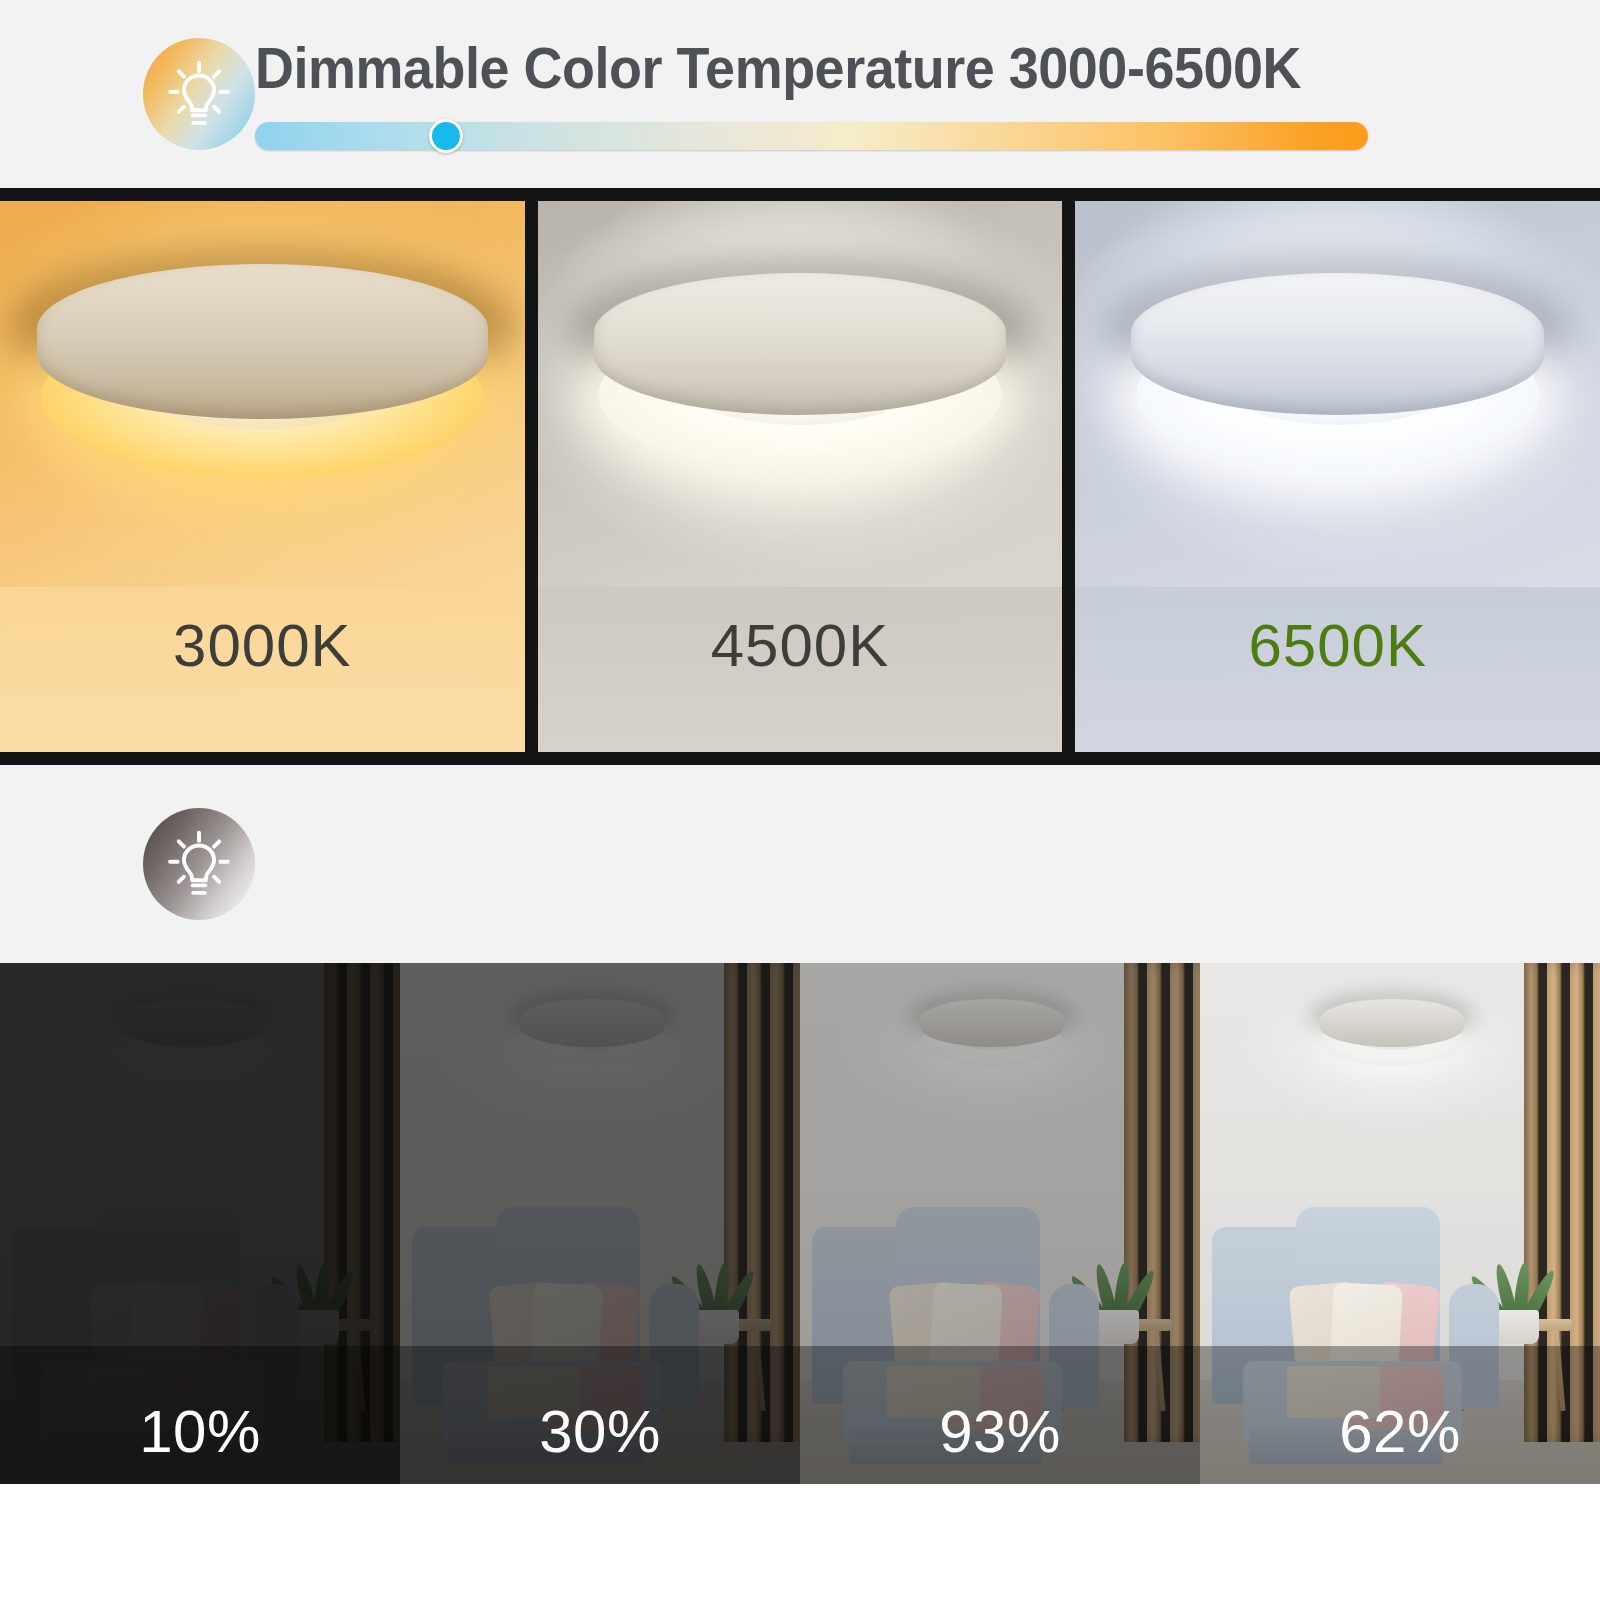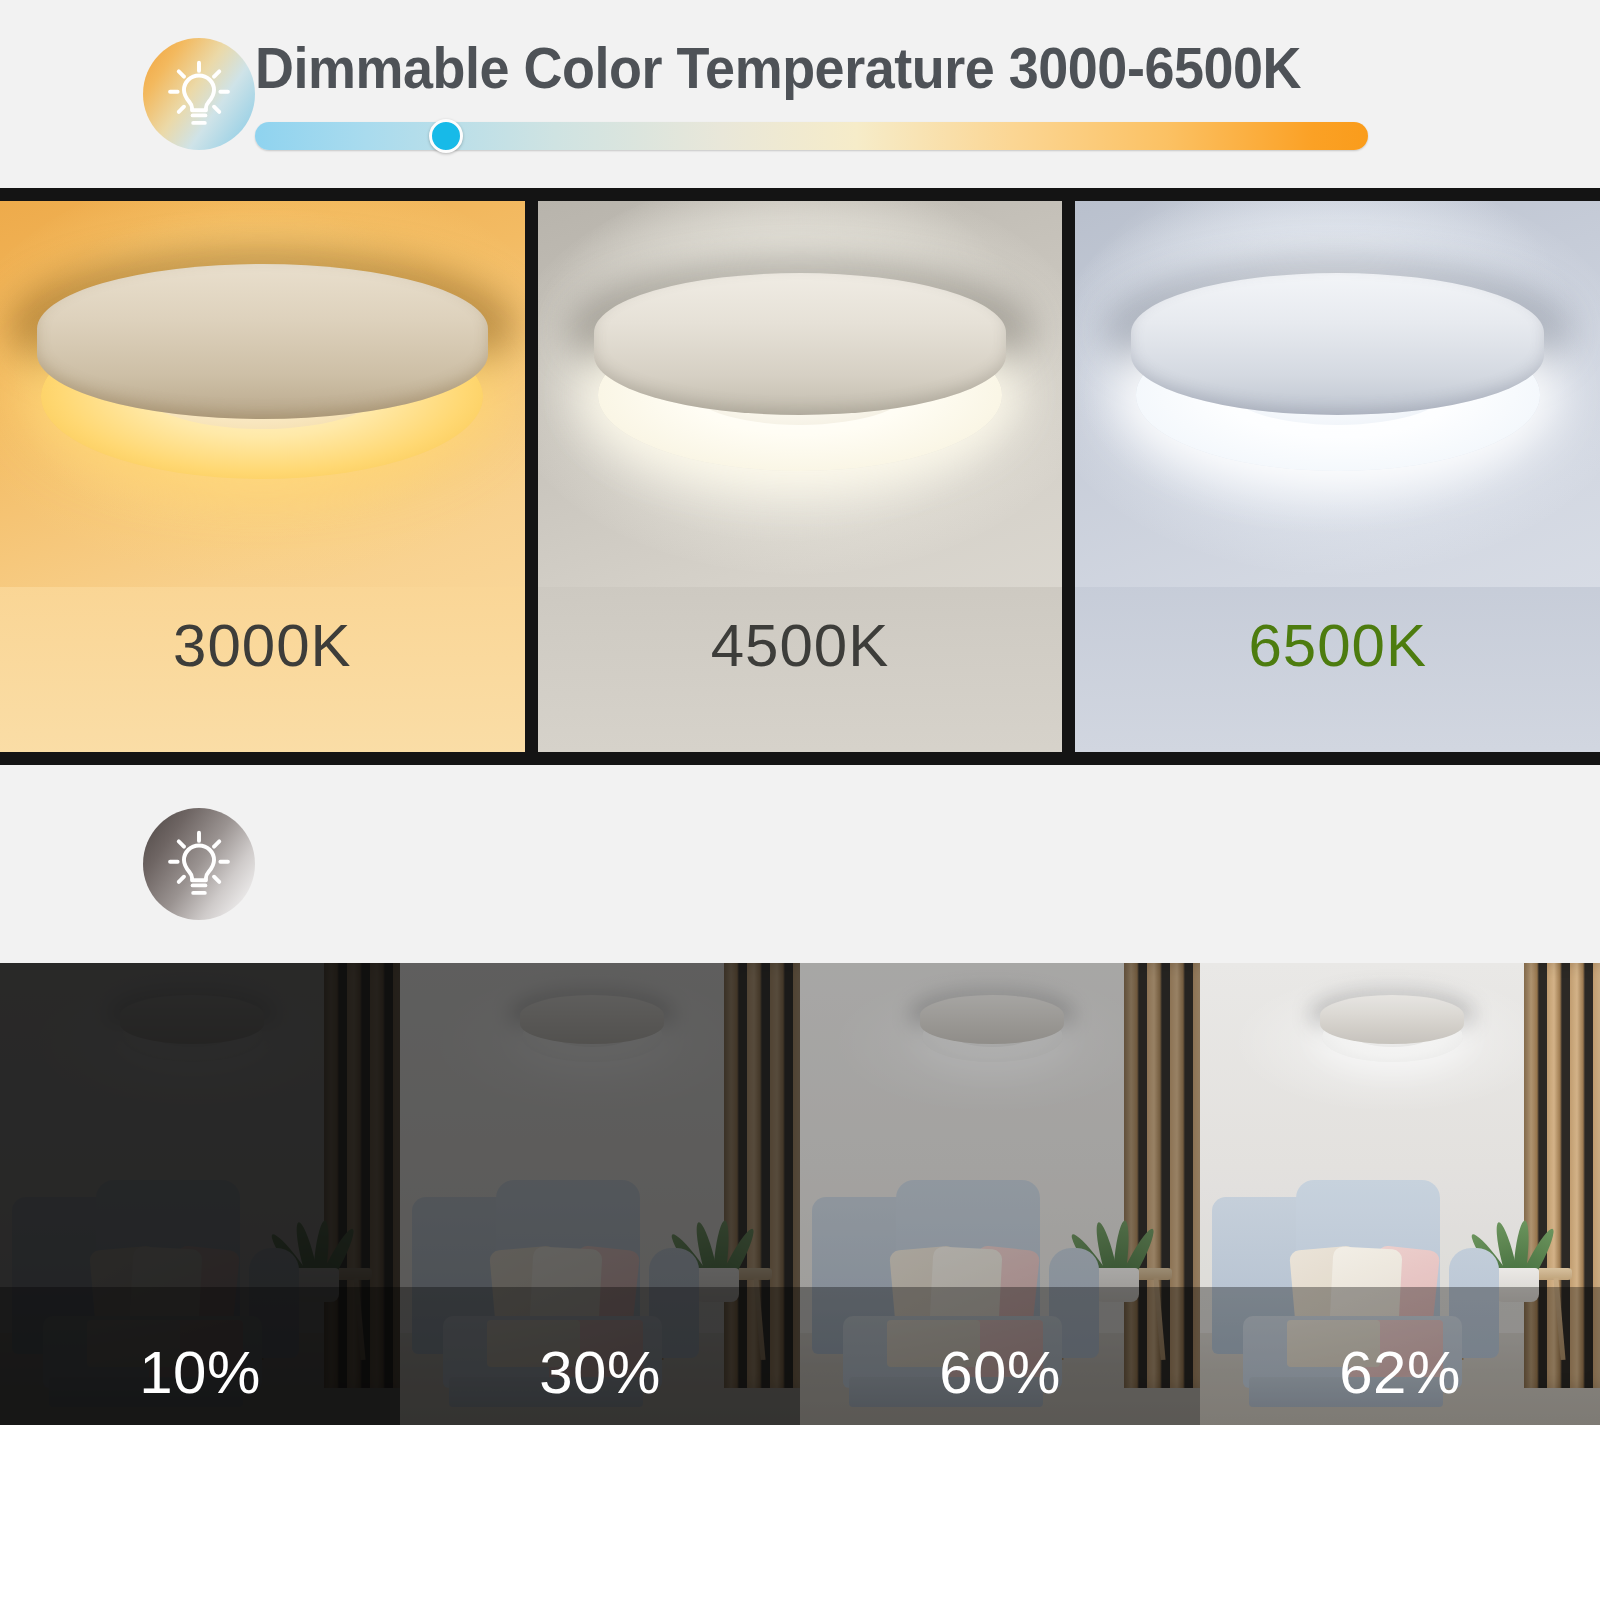--- a/index.html
+++ b/index.html
@@ -204,21 +204,21 @@
     bottom: 72px;
     font-size: 60px; font-weight: normal;
     color: #3d3d3a; letter-spacing: 1px;
     white-space: nowrap;
   }
   #p6500 .cct-label { color: #4d7c0f; }
 
   
   #bri-strip {
     position: absolute; left: 0; top: 963px;
-    width: 1600px; height: 462px;
+    width: 1600px; height: 521px;
     display: flex;
   }
   .scene { position: relative; flex: 1 1 0; overflow: hidden; background: #fff; }
   .scene-inner { position: absolute; inset: 0; }
 
   .s-wall {
     position: absolute; left: 0; top: 0; width: 100%; height: 80%;
     background: linear-gradient(180deg,#f2f1ef 0%,#eceae7 55%,#e4e2de 100%);
   }
   .s-floor {
@@ -580,21 +580,21 @@
           <div class="s-pillowA"></div>
           <div class="s-pillowB"></div>
           <div class="s-seat"></div>
           <div class="s-throw"></div>
           <div class="s-blanket"></div>
           <div class="s-base"></div>
         </div>
       </div>
       <div class="scene-dim" style="background:rgba(24,24,24,0.34)"></div>
       <div class="scene-caption-band"></div>
-      <div class="scene-label">60%</div>
+      <div class="scene-label">93%</div>
     </div>
 
     <div class="scene">
       <div class="scene-inner">
         <div class="s-wall"></div>
         <div class="s-floor"></div>
         <div class="s-lampglow"></div>
         <div class="s-lamp lamp">
           <div class="lamp-body">
             <div class="lamp-shadow"></div>

